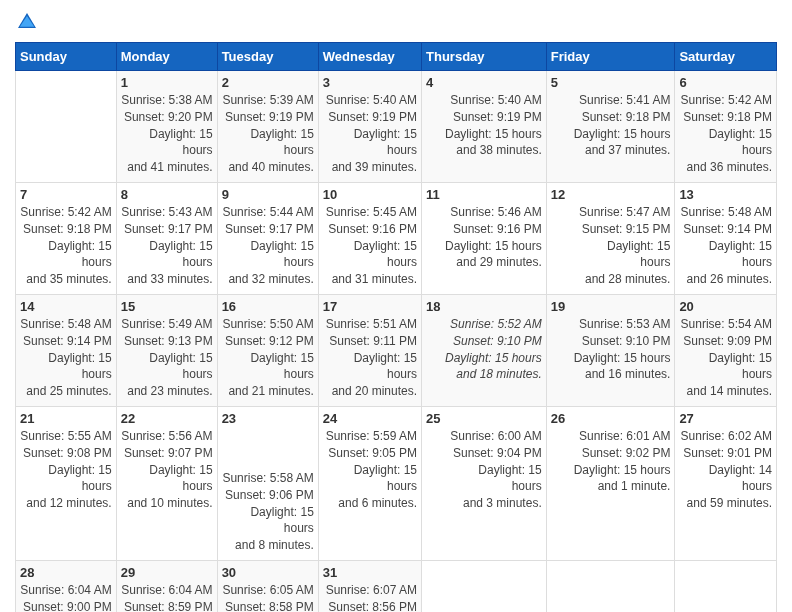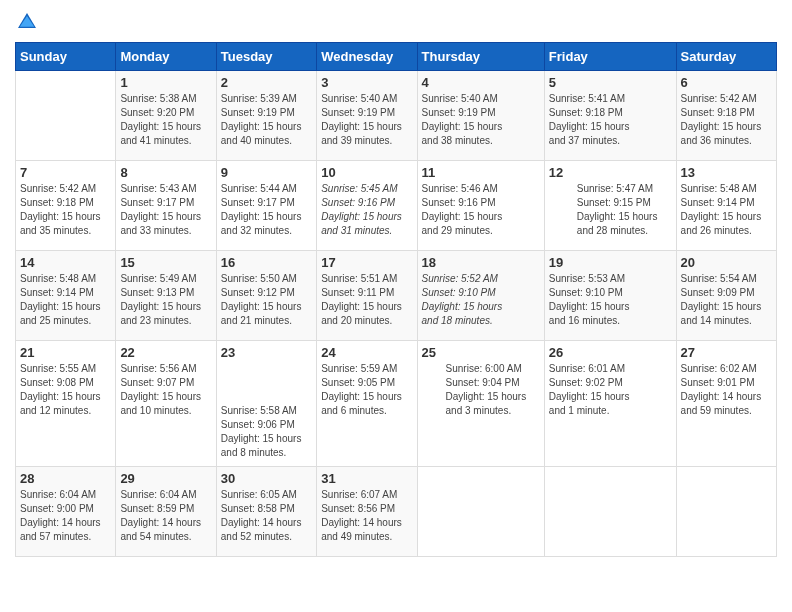--- a/index.html
+++ b/index.html
@@ -75,22 +75,23 @@
     }
     .day-number {
       font-weight: bold;
       font-size: 13px;
       color: #333;
       display: block;
       margin-bottom: 2px;
     }
     .day-info {
       color: #444;
-      font-size: 10px;
+      font-size: 12px;
       line-height: 1.4;
+      text-align: right;
     }
     tbody tr:nth-child(odd) {
       background: #f9f9f9;
     }
     tbody tr:nth-child(even) {
       background: #fff;
     }
     .empty-cell {
       background: #fff;
     }
@@ -189,21 +190,21 @@
         </td>
         <td>
           <span class="day-number">9</span>
           <div class="day-info" style="white-space: pre-line;">Sunrise: 5:44 AM
 Sunset: 9:17 PM
 Daylight: 15 hours
 and 32 minutes.</div>
         </td>
         <td>
           <span class="day-number">10</span>
-          <div class="day-info" style="white-space: pre-line; font-style: italic;">Sunrise: 5:45 AM
+          <div class="day-info" style="white-space: pre-line;">Sunrise: 5:45 AM
 Sunset: 9:16 PM
 Daylight: 15 hours
 and 31 minutes.</div>
         </td>
         <td>
           <span class="day-number">11</span>
           <div class="day-info" style="white-space: pre-line;">Sunrise: 5:46 AM
 Sunset: 9:16 PM
 Daylight: 15 hours
 and 29 minutes.</div>

